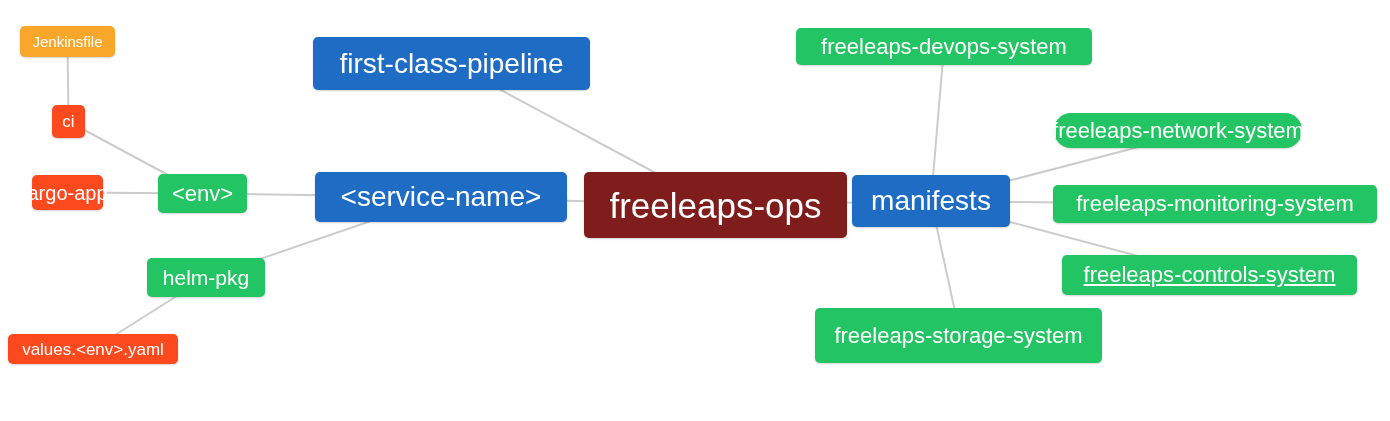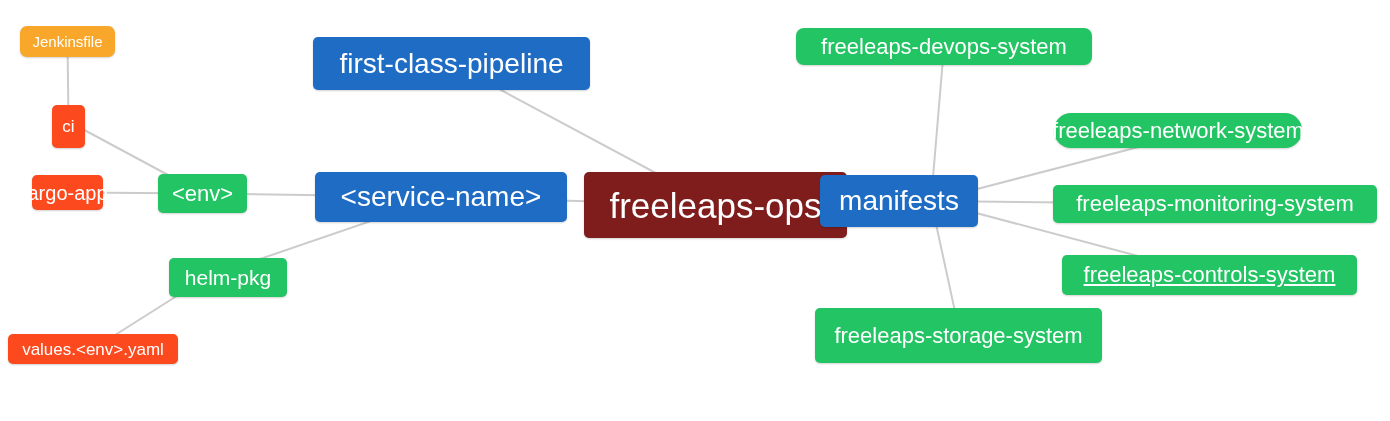--- a/index.html
+++ b/index.html
@@ -55,29 +55,29 @@
       <line x1="441" y1="197" x2="715.5" y2="205" stroke="#cccccc" stroke-width="2" stroke-linecap="round"></line>
       <line x1="451.5" y1="63.5" x2="715.5" y2="205" stroke="#cccccc" stroke-width="2" stroke-linecap="round"></line>
       <line x1="715.5" y1="205" x2="931" y2="201" stroke="#cccccc" stroke-width="2" stroke-linecap="round"></line>
       <line x1="931" y1="201" x2="944" y2="46.5" stroke="#cccccc" stroke-width="2" stroke-linecap="round"></line>
       <line x1="931" y1="201" x2="1202" y2="130.5" stroke="#cccccc" stroke-width="2" stroke-linecap="round"></line>
       <line x1="931" y1="201" x2="1215" y2="204" stroke="#cccccc" stroke-width="2" stroke-linecap="round"></line>
       <line x1="931" y1="201" x2="1209.5" y2="275" stroke="#cccccc" stroke-width="2" stroke-linecap="round"></line>
       <line x1="931" y1="201" x2="958.5" y2="327.5" stroke="#cccccc" stroke-width="2" stroke-linecap="round"></line>
     </svg>
   <div id="node-layer">
-      <div class="node" style="left: 20px; top: 26px; width: 95px; height: 31px; font-size: 15px; background: rgb(249, 167, 43); color: rgb(255, 255, 255); border-radius: 7px;">Jenkinsfile</div>
-      <div class="node" style="left: 52px; top: 105px; width: 33px; height: 43px; font-size: 17px; background: rgb(252, 74, 30); color: rgb(255, 255, 255);">ci</div>
+      <div class="node" style="left: 20px; top: 26px; width: 95px; height: 31px; font-size: 15px; background: rgb(249, 167, 43); color: rgb(255, 255, 255);">Jenkinsfile</div>
+      <div class="node" style="left: 52px; top: 105px; width: 33px; height: 33px; font-size: 17px; background: rgb(252, 74, 30); color: rgb(255, 255, 255);">ci</div>
       <div class="node" style="left: 32px; top: 175px; width: 71px; height: 35px; font-size: 20px; background: rgb(252, 74, 30); color: rgb(255, 255, 255);">argo-app</div>
       <div class="node" style="left: 158px; top: 174px; width: 89px; height: 39px; font-size: 22px; background: rgb(34, 196, 99); color: rgb(255, 255, 255);">&lt;env&gt;</div>
-      <div class="node" style="left: 147px; top: 258px; width: 118px; height: 39px; font-size: 21px; background: rgb(34, 196, 99); color: rgb(255, 255, 255); margin-left: 22px;">helm-pkg</div>
+      <div class="node" style="left: 147px; top: 258px; width: 118px; height: 39px; font-size: 21px; background: rgb(34, 196, 99); color: rgb(255, 255, 255);">helm-pkg</div>
       <div class="node" style="left: 8px; top: 334px; width: 170px; height: 30px; font-size: 17px; background: rgb(252, 74, 30); color: rgb(255, 255, 255);">values.&lt;env&gt;.yaml</div>
       <div class="node" style="left: 313px; top: 37px; width: 277px; height: 53px; font-size: 28px; background: rgb(31, 108, 197); color: rgb(255, 255, 255);">first-class-pipeline</div>
       <div class="node" style="left: 315px; top: 172px; width: 252px; height: 50px; font-size: 28px; background: rgb(31, 108, 197); color: rgb(255, 255, 255);">&lt;service-name&gt;</div>
       <div class="node" style="left: 584px; top: 172px; width: 263px; height: 66px; font-size: 35px; background: #7f1d1d; color: rgb(255, 255, 255);">freeleaps-ops</div>
-      <div class="node" style="left: 820px; top: 175px; width: 158px; height: 52px; font-size: 28px; background: rgb(31, 108, 197); color: rgb(255, 255, 255);">manifests</div>
-      <div class="node" style="left: 796px; top: 28px; width: 296px; height: 37px; font-size: 22px; background: rgb(34, 196, 99); color: rgb(255, 255, 255); border-radius: 8px;">freeleaps-devops-system</div>
+      <div class="node" style="left: 852px; top: 175px; width: 158px; height: 52px; font-size: 28px; background: rgb(31, 108, 197); color: rgb(255, 255, 255);">manifests</div>
+      <div class="node" style="left: 796px; top: 28px; width: 296px; height: 37px; font-size: 22px; background: rgb(34, 196, 99); color: rgb(255, 255, 255);">freeleaps-devops-system</div>
       <div class="node" style="left: 1054px; top: 113px; width: 248px; height: 35px; font-size: 22px; background: rgb(34, 196, 99); color: rgb(255, 255, 255); border-radius: 17px;">freeleaps-network-system</div>
       <div class="node" style="left: 1053px; top: 185px; width: 324px; height: 38px; font-size: 22px; background: rgb(34, 196, 99); color: rgb(255, 255, 255);">freeleaps-monitoring-system</div>
       <div class="node" style="left: 1062px; top: 255px; width: 295px; height: 40px; font-size: 22px; background: rgb(34, 196, 99); color: rgb(255, 255, 255); text-decoration: underline;">freeleaps-controls-system</div>
       <div class="node" style="left: 815px; top: 308px; width: 287px; height: 55px; font-size: 22px; background: rgb(34, 196, 99); color: rgb(255, 255, 255);">freeleaps-storage-system</div>
     </div>
 </div>
 
 </body></html>

